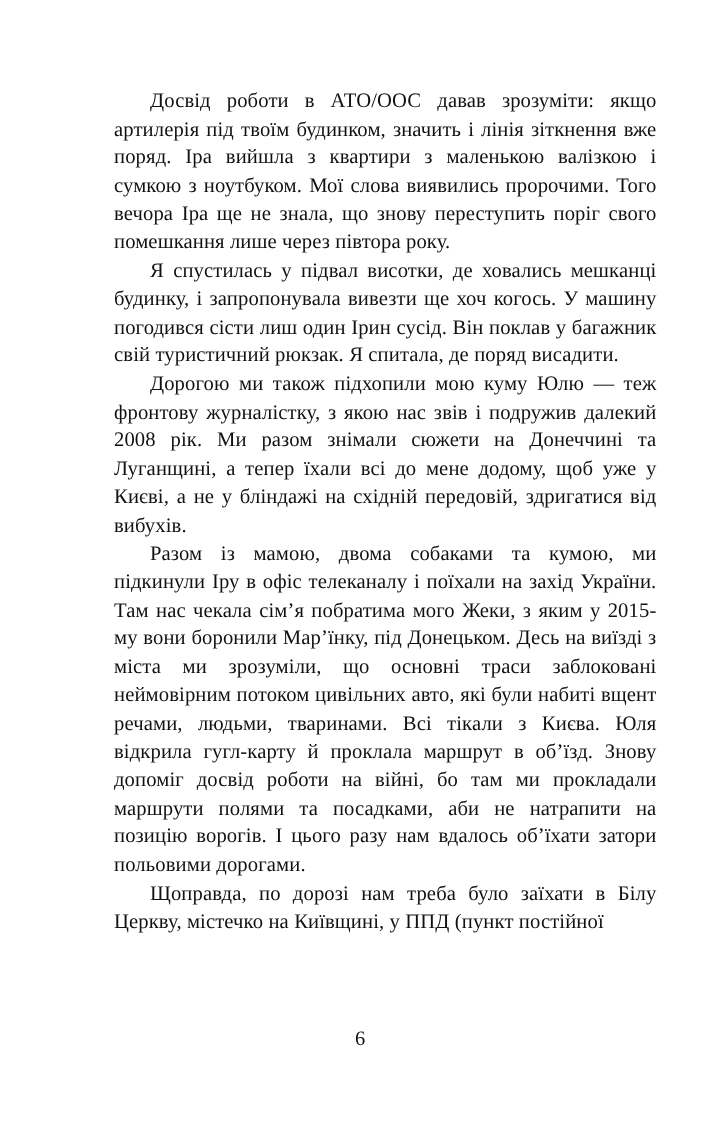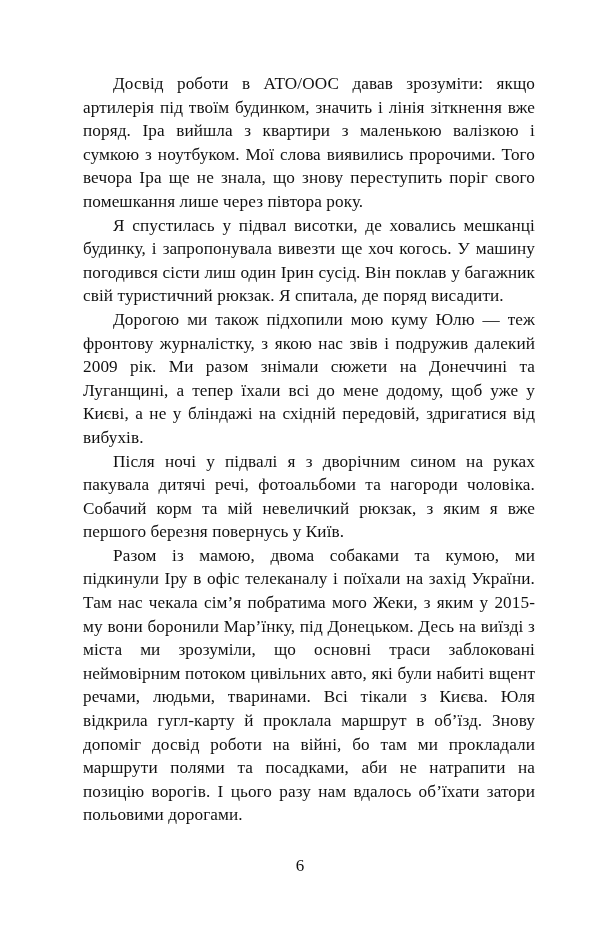--- a/index.html
+++ b/index.html
@@ -11,21 +11,21 @@
     position: relative;
     width: 600px;
     height: 934px;
     background: #ffffff;
     overflow: hidden;
     font-family: "Liberation Serif", "DejaVu Serif", serif;
     color: #111111;
   }
   .text-block {
     position: absolute;
-    left: 83px;
+    left: 95px;
     top: 72px;
     width: 452px;
     font-size: 17.2px;
     line-height: 23.6px;
     text-align: justify;
     letter-spacing: 0.1px;
   }
   .text-block p {
     margin: 0;
     padding: 0;
@@ -44,20 +44,20 @@
     color: #111111;
   }
 </style>
 </head>
 <body>
 
 <div class="page">
   <div class="text-block">
     <p>Досвід роботи в АТО/ООС давав зрозуміти: якщо артилерія під твоїм будинком, значить і лінія зіткнення вже поряд. Іра вийшла з квартири з маленькою валізкою і сумкою з ноутбуком. Мої слова виявились пророчими. Того вечора Іра ще не знала, що знову переступить поріг свого помешкання лише через півтора року.</p>
     <p>Я спустилась у підвал висотки, де ховались мешканці будинку, і запропонувала вивезти ще хоч когось. У машину погодився сісти лиш один Ірин сусід. Він поклав у багажник свій туристичний рюкзак. Я спитала, де поряд висадити.</p>
-    <p>Дорогою ми також підхопили мою куму Юлю — теж фронтову журналістку, з якою нас звів і подружив далекий 2009 рік. Ми разом знімали сюжети на Донеччині та Луганщині, а тепер їхали всі до мене додому, щоб уже у Києві, а не у бліндажі на східній передовій, здригатися від вибухів.</p>
-    <p>Після ночі у підвалі я з дворічним сином на руках пакувала дитячі речі, фотоальбоми та нагороди чоловіка. Собачий корм та мій невеличкий рюкзак, з яким я вже першого березня повернусь у Київ.</p>
+    <p>Дорогою ми також підхопили мою куму Юлю — теж фронтову журналістку, з якою нас звів і подружив далекий 2008 рік. Ми разом знімали сюжети на Донеччині та Луганщині, а тепер їхали всі до мене додому, щоб уже у Києві, а не у бліндажі на східній передовій, здригатися від вибухів.</p>
     <p>Разом із мамою, двома собаками та кумою, ми підкинули Іру в офіс телеканалу і поїхали на захід України. Там нас чекала сім’я побратима мого Жеки, з яким у 2015-му вони боронили Мар’їнку, під Донецьком. Десь на виїзді з міста ми зрозуміли, що основні траси заблоковані неймовірним потоком цивільних авто, які були набиті вщент речами, людьми, тваринами. Всі тікали з Києва. Юля відкрила гугл-карту й проклала маршрут в об’їзд. Знову допоміг досвід роботи на війні, бо там ми прокладали маршрути полями та посадками, аби не натрапити на позицію ворогів. І цього разу нам вдалось об’їхати затори польовими дорогами.</p>
+    <p>Щоправда, по дорозі нам треба було заїхати в Білу Церкву, містечко на Київщині, у ППД (пункт постійної</p>
   </div>
   <div class="page-footer">
     <span class="page-number">6</span>
   </div>
 </div>
 
 </body></html>

